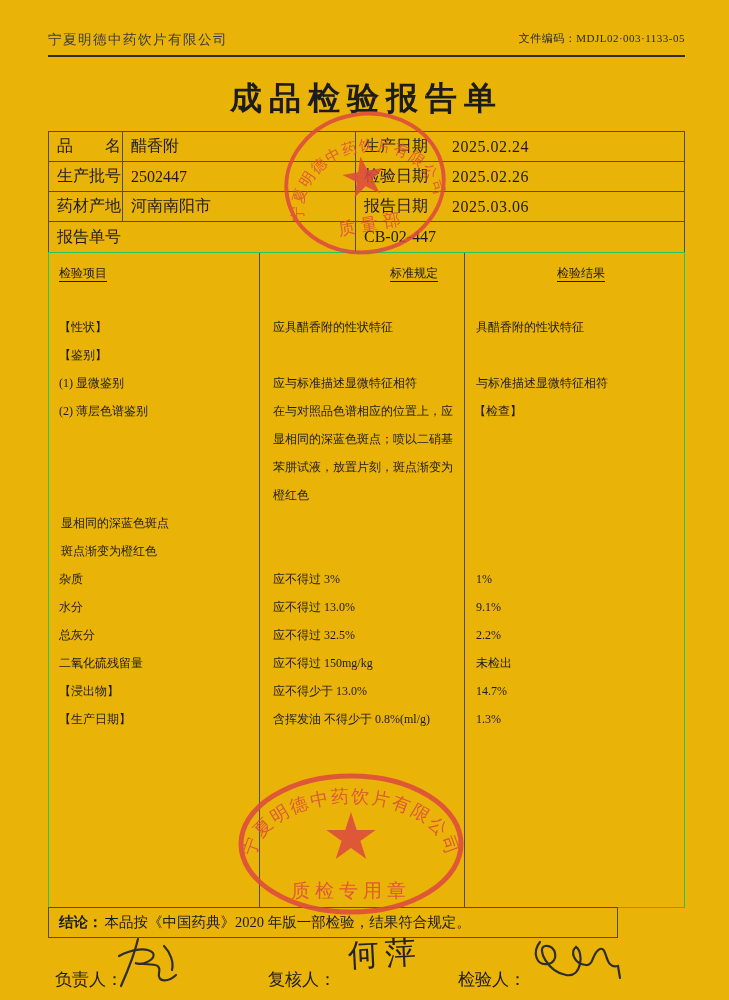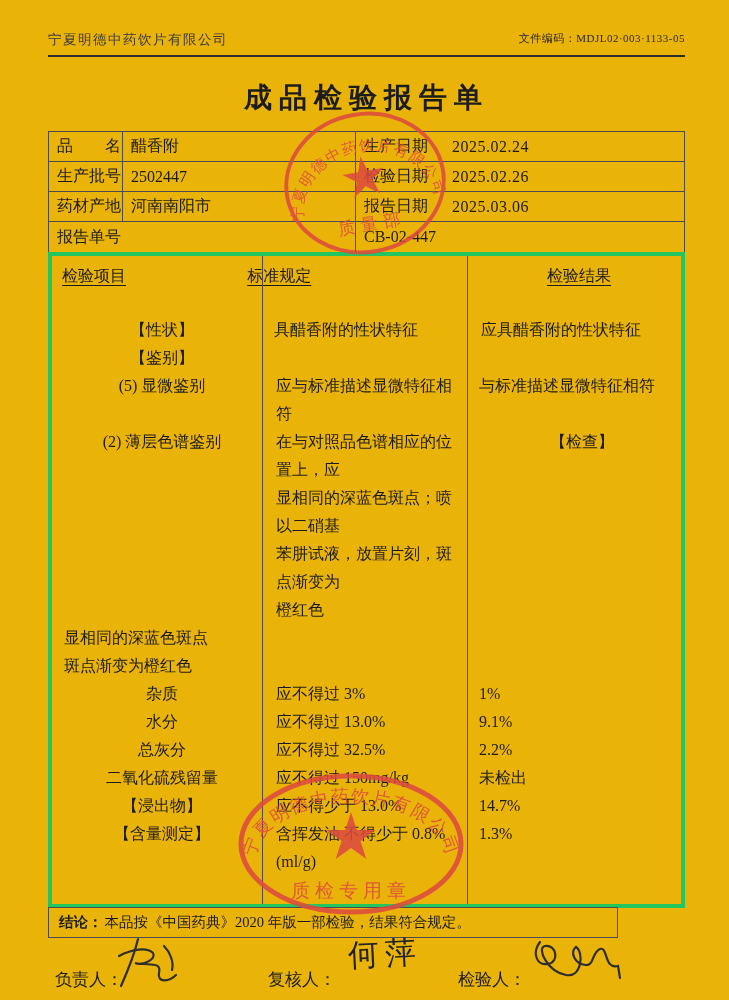--- a/index.html
+++ b/index.html
@@ -5,49 +5,49 @@
   html,body{margin:0;padding:0;background:#ffffff;}
   .sheet{position:relative;width:729px;height:1000px;background:#eab308;
          font-family:"Liberation Serif","DejaVu Serif",serif;color:#1c1c1c;overflow:hidden;}
 
   
   .hdr-company{position:absolute;left:48px;top:31px;font-size:13.5px;letter-spacing:1.5px;color:#3a3a3a;}
   .hdr-code{position:absolute;right:44px;top:31px;font-size:11px;color:#2a2a2a;letter-spacing:.5px;}
   .hdr-rule{position:absolute;left:48px;top:55px;width:637px;height:2px;background:#2e2e2e;}
 
   .title{position:absolute;left:48px;top:82px;width:637px;text-align:center;
-         font-size:28px;font-weight:bold;letter-spacing:7px;line-height:32px;}
+         font-size:32px;font-weight:bold;letter-spacing:7px;line-height:32px;}
 
   
   .info-table{position:absolute;left:48px;top:131px;width:637px;box-sizing:border-box;
               border:1px solid #4c4c4c;display:grid;grid-template-columns:74px 233px 1fr;
               grid-auto-rows:30px;font-size:16px;background:transparent;}
   .ic{display:flex;align-items:center;border-right:1px solid #4c4c4c;border-bottom:1px solid #4c4c4c;
       padding:0 8px;white-space:pre;overflow:visible;}
   .ic.rc{border-right:none;}
   .ic.lastrow{border-bottom:none;}
   .ic.span2{grid-column:1 / 3;}
   .pair{display:flex;align-items:center;width:100%;}
   .plabel{width:88px;flex:0 0 88px;}
   .pvalue{letter-spacing:.5px;}
 
   
   .main-table{position:absolute;left:48px;top:252px;width:637px;height:656px;box-sizing:border-box;
-              border:4px solid #22c55e;font-size:16px;}
+              border:1px solid #22c55e;font-size:12px;}
   .vline{position:absolute;top:0;bottom:0;width:1px;background:#4c4c4c;}
   .v1{left:210px;} .v2{left:415px;}
   .mt-header{display:flex;height:40px;align-items:center;}
   .hc{box-sizing:border-box;}
   .hc1{width:210px;text-align:left;padding-left:10px;}
-  .hc2{width:205px;text-align:left;}
+  .hc2{width:205px;text-align:right;}
   .hc3{width:220px;text-align:center;margin-left:40px;}
   .hc span{text-decoration:underline;text-underline-offset:4px;}
   .mt-body{display:grid;grid-template-columns:210px 205px 220px;padding-top:20px;}
   .mt-cell{line-height:28px;min-height:28px;white-space:pre-line;box-sizing:border-box;}
-  .cA{padding-left:10px;text-align:center;}
+  .cA{padding-left:10px;}
   .cB{padding-left:14px;padding-right:8px;}
   .cC{padding-left:12px;padding-right:6px;}
 
   
   .conclusion{position:absolute;left:48px;top:907px;width:570px;height:31px;box-sizing:border-box;
               border:1px solid #4c4c4c;display:flex;align-items:center;font-size:14.5px;padding-left:10px;}
   .conclusion .clabel{font-weight:bold;margin-right:2px;}
 
   
   .sig-label{position:absolute;top:968px;font-size:17px;}
@@ -100,28 +100,28 @@
     <div class="vline v2"></div>
 
     <div class="mt-header">
       <div class="hc hc1"><span>检验项目</span></div>
       <div class="hc hc2"><span>标准规定</span></div>
       <div class="hc hc3"><span>检验结果</span></div>
     </div>
 
     <div class="mt-body">
       <div class="mt-cell cA">【性状】</div>
+      <div class="mt-cell cB">应具醋香附的性状特征</div>
       <div class="mt-cell cC">具醋香附的性状特征</div>
-      <div class="mt-cell cB">应具醋香附的性状特征</div>
 
       <div class="mt-cell cA">【鉴别】</div>
       <div class="mt-cell cB"></div>
       <div class="mt-cell cC"></div>
 
-      <div class="mt-cell cA">(5) 显微鉴别</div>
+      <div class="mt-cell cA">(1) 显微鉴别</div>
       <div class="mt-cell cB">应与标准描述显微特征相符</div>
       <div class="mt-cell cC">与标准描述显微特征相符</div>
 
       <div class="mt-cell cA">(2) 薄层色谱鉴别</div>
       <div class="mt-cell cB">在与对照品色谱相应的位置上，应
 显相同的深蓝色斑点；喷以二硝基
 苯肼试液，放置片刻，斑点渐变为
 橙红色</div>
       <div class="mt-cell cA">【检查】</div>
 
@@ -143,21 +143,21 @@
       <div class="mt-cell cC">2.2%</div>
 
       <div class="mt-cell cA">二氧化硫残留量</div>
       <div class="mt-cell cB">应不得过 150mg/kg</div>
       <div class="mt-cell cC">未检出</div>
 
       <div class="mt-cell cA">【浸出物】</div>
       <div class="mt-cell cB">应不得少于 13.0%</div>
       <div class="mt-cell cC">14.7%</div>
 
-      <div class="mt-cell cA">【含量测定】</div>
+      <div class="mt-cell cA">【生产日期】</div>
       <div class="mt-cell cB">含挥发油 不得少于 0.8%(ml/g)</div>
       <div class="mt-cell cC">1.3%</div>
     </div>
   </div>
 
   <div class="conclusion">
     <span class="clabel">结论：</span>
     <span>本品按《中国药典》2020 年版一部检验，结果符合规定。</span>
   </div>
 

